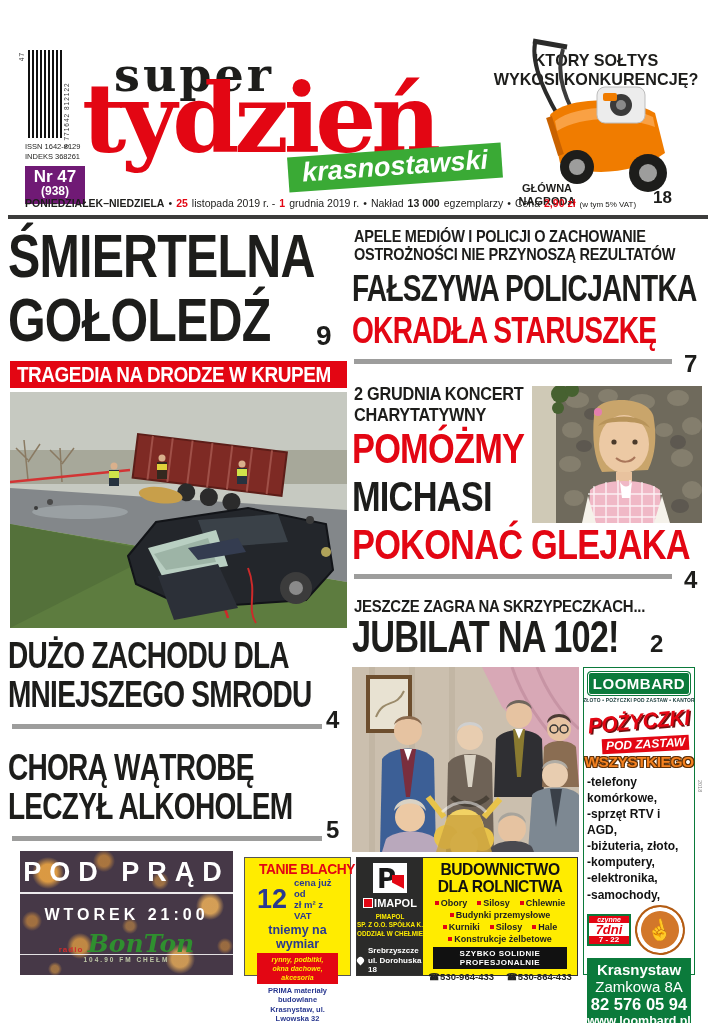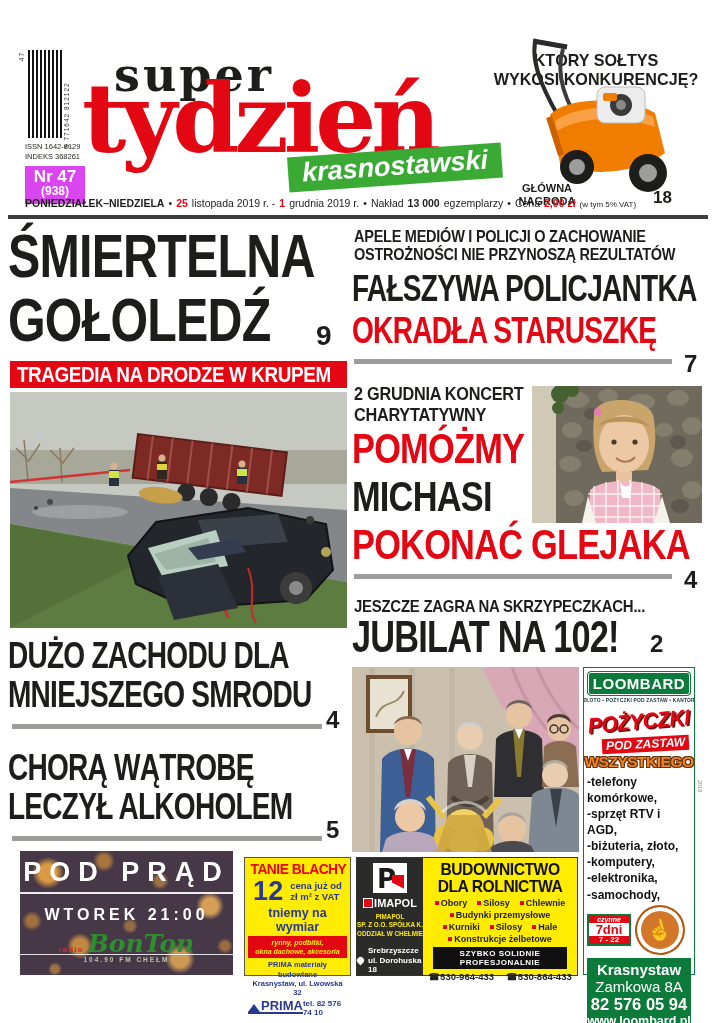--- a/index.html
+++ b/index.html
@@ -12,21 +12,21 @@
       transform:scaleX(.78);transform-origin:0 0;line-height:1.0;}
   .hl .red,.hl.red{color:#e30613;}
   .red{color:#e30613;}
   .kicker{font-weight:700;color:#1d1d1b;letter-spacing:-.3px;white-space:nowrap;
       transform:scaleX(.88);transform-origin:0 0;line-height:1.12;}
   .rule{height:5px;background:#9d9d9c;}
   .pnum{font-weight:700;color:#1d1d1b;}
   
   .barcode{width:34px;height:88px;background:repeating-linear-gradient(90deg,#111 0 2px,#fff 2px 4px);}
   .vtext{writing-mode:vertical-rl;transform:rotate(180deg);font-size:6.5px;letter-spacing:1px;color:#333;}
-  .issuebox{background:#d946ef;color:#fff;text-align:center;line-height:1.02;padding-top:2px;}
+  .issuebox{background:#701a75;color:#fff;text-align:center;line-height:1.02;padding-top:2px;}
   .mast-super{font-family:"DejaVu Serif",serif;font-weight:700;color:#1d1d1b;}
   .mast-main{font-family:"DejaVu Serif",serif;font-weight:700;color:#e30613;letter-spacing:-5px;}
   .mast-badge{background:#3aaa35;color:#fff;font-weight:700;font-style:italic;
       padding:1px 14px 3px 14px;transform:rotate(-4deg);white-space:nowrap;}
   .dateline{display:flex;gap:4px;align-items:baseline;font-size:10.5px;white-space:nowrap;color:#1d1d1b;}
   .dateline b{font-weight:700;}
   .strap{background:#e30613;color:#fff;font-weight:700;white-space:nowrap;
       display:flex;align-items:center;}
   .strap span{transform:scaleX(.86);transform-origin:0 50%;font-size:22px;letter-spacing:-.5px;padding-left:8px;}
   
@@ -44,21 +44,21 @@
       radial-gradient(circle 7px at 35px 118px, rgba(244,170,66,.5) 50%, rgba(244,170,66,0) 100%);}
   .pp-title{color:#fff;font-weight:700;font-size:27px;letter-spacing:8px;text-align:center;
       border-bottom:2px solid rgba(255,255,255,.9);padding:6px 0 4px 0;}
   .pp-time{color:#fff;font-weight:700;font-size:16px;letter-spacing:4px;text-align:center;margin-top:12px;}
   .pp-line{height:1px;background:rgba(255,255,255,.85);}
   .pp-radio-name{font-family:"DejaVu Serif",serif;font-style:italic;font-weight:700;
       font-size:25px;color:#2f8f2f;line-height:.9;}
   .pp-radio-small{color:#d12c2c;font-weight:700;font-size:8px;letter-spacing:1px;}
   .pp-freq{color:#bfc8a8;font-size:6.5px;letter-spacing:2px;font-weight:700;}
   
-  .blachy{background:#ffec00;border:1px solid #555;box-sizing:border-box;padding:3px 3px;}
+  .blachy{background:#ffec00;border:1px solid #555;box-sizing:border-box;padding:3px 12px;}
   .bl-title{color:#e30613;font-weight:700;font-size:14.5px;letter-spacing:-.5px;text-align:center;
       transform:scaleX(.95);transform-origin:center;white-space:nowrap;}
   .bl-price-row{display:flex;justify-content:center;gap:7px;align-items:center;margin-top:1px;}
   .bl-12{color:#2a3990;font-weight:700;font-size:27px;line-height:1;}
   .bl-note{color:#2a3990;font-weight:700;font-size:9.5px;line-height:1.15;}
   .bl-cut{color:#2a3990;font-weight:700;font-size:12.5px;text-align:center;margin-top:1px;}
   .bl-band{background:#e30613;color:#ffec00;font-style:italic;font-weight:700;font-size:7px;
       text-align:center;line-height:1.3;padding:2px 0;margin-top:2px;}
   .bl-store{color:#2a3990;font-weight:700;font-size:7.5px;text-align:center;line-height:1.25;margin-top:2px;}
   .bl-bottom{display:flex;justify-content:space-between;align-items:flex-start;margin-top:1px;}
@@ -98,21 +98,21 @@
   .lb-o1{color:#e30613;font-weight:700;font-style:italic;font-size:22px;letter-spacing:-.5px;
       text-shadow:1.5px 1.5px 0 #6d0f0f;transform:rotate(-5deg) scaleX(.95);margin-top:6px;}
   .lb-o2{background:#e30613;color:#fff;font-weight:700;font-style:italic;font-size:12px;padding:0 4px 1px 4px;
       transform:rotate(-3deg);align-self:flex-end;margin:2px 2px 0 0;}
   .lb-o3{color:#f58220;font-weight:700;font-size:15.5px;letter-spacing:-.5px;margin-top:1px;
       text-shadow:-1px -1px 0 #5e3008,1px -1px 0 #5e3008,-1px 1px 0 #5e3008,1px 1px 0 #5e3008;}
   .lb-items{align-self:flex-start;font-weight:700;font-size:12px;line-height:1.34;color:#111;margin-top:3px;}
   .lb-badges{display:flex;align-items:center;gap:4px;margin-top:2px;align-self:flex-start;}
   .lb-open{border:2px solid #0b7a3b;background:#fff;width:40px;text-align:center;line-height:1;}
   .lb-open .o1{background:#e30613;color:#fff;font-weight:700;font-style:italic;font-size:7px;display:block;}
-  .lb-open .o2{color:#e30613;font-weight:700;font-size:13px;display:block;}
+  .lb-open .o2{color:#e30613;font-weight:700;font-style:italic;font-size:13px;display:block;}
   .lb-open .o3{background:#e30613;color:#fff;font-weight:700;font-size:8px;display:block;}
   .lb-stamp{width:46px;height:46px;border-radius:50%;background:#d2772a;border:2px solid #b35c14;
       display:flex;align-items:center;justify-content:center;box-shadow:inset 0 0 0 4px #fff;transform:rotate(-15deg);}
   .lb-stamp span{color:#fff;font-size:20px;background:#d2772a;border-radius:50%;width:32px;height:32px;
       display:flex;align-items:center;justify-content:center;}
   .lb-contact{background:#0b7a3b;color:#fff;width:100%;box-sizing:border-box;text-align:center;
       padding:3px 0 4px 0;margin-top:3px;line-height:1.15;}
   .lb-c1{font-weight:700;font-size:15px;}
   .lb-c2{font-weight:400;font-size:15px;}
   .lb-c3{font-weight:700;font-size:16.5px;}

